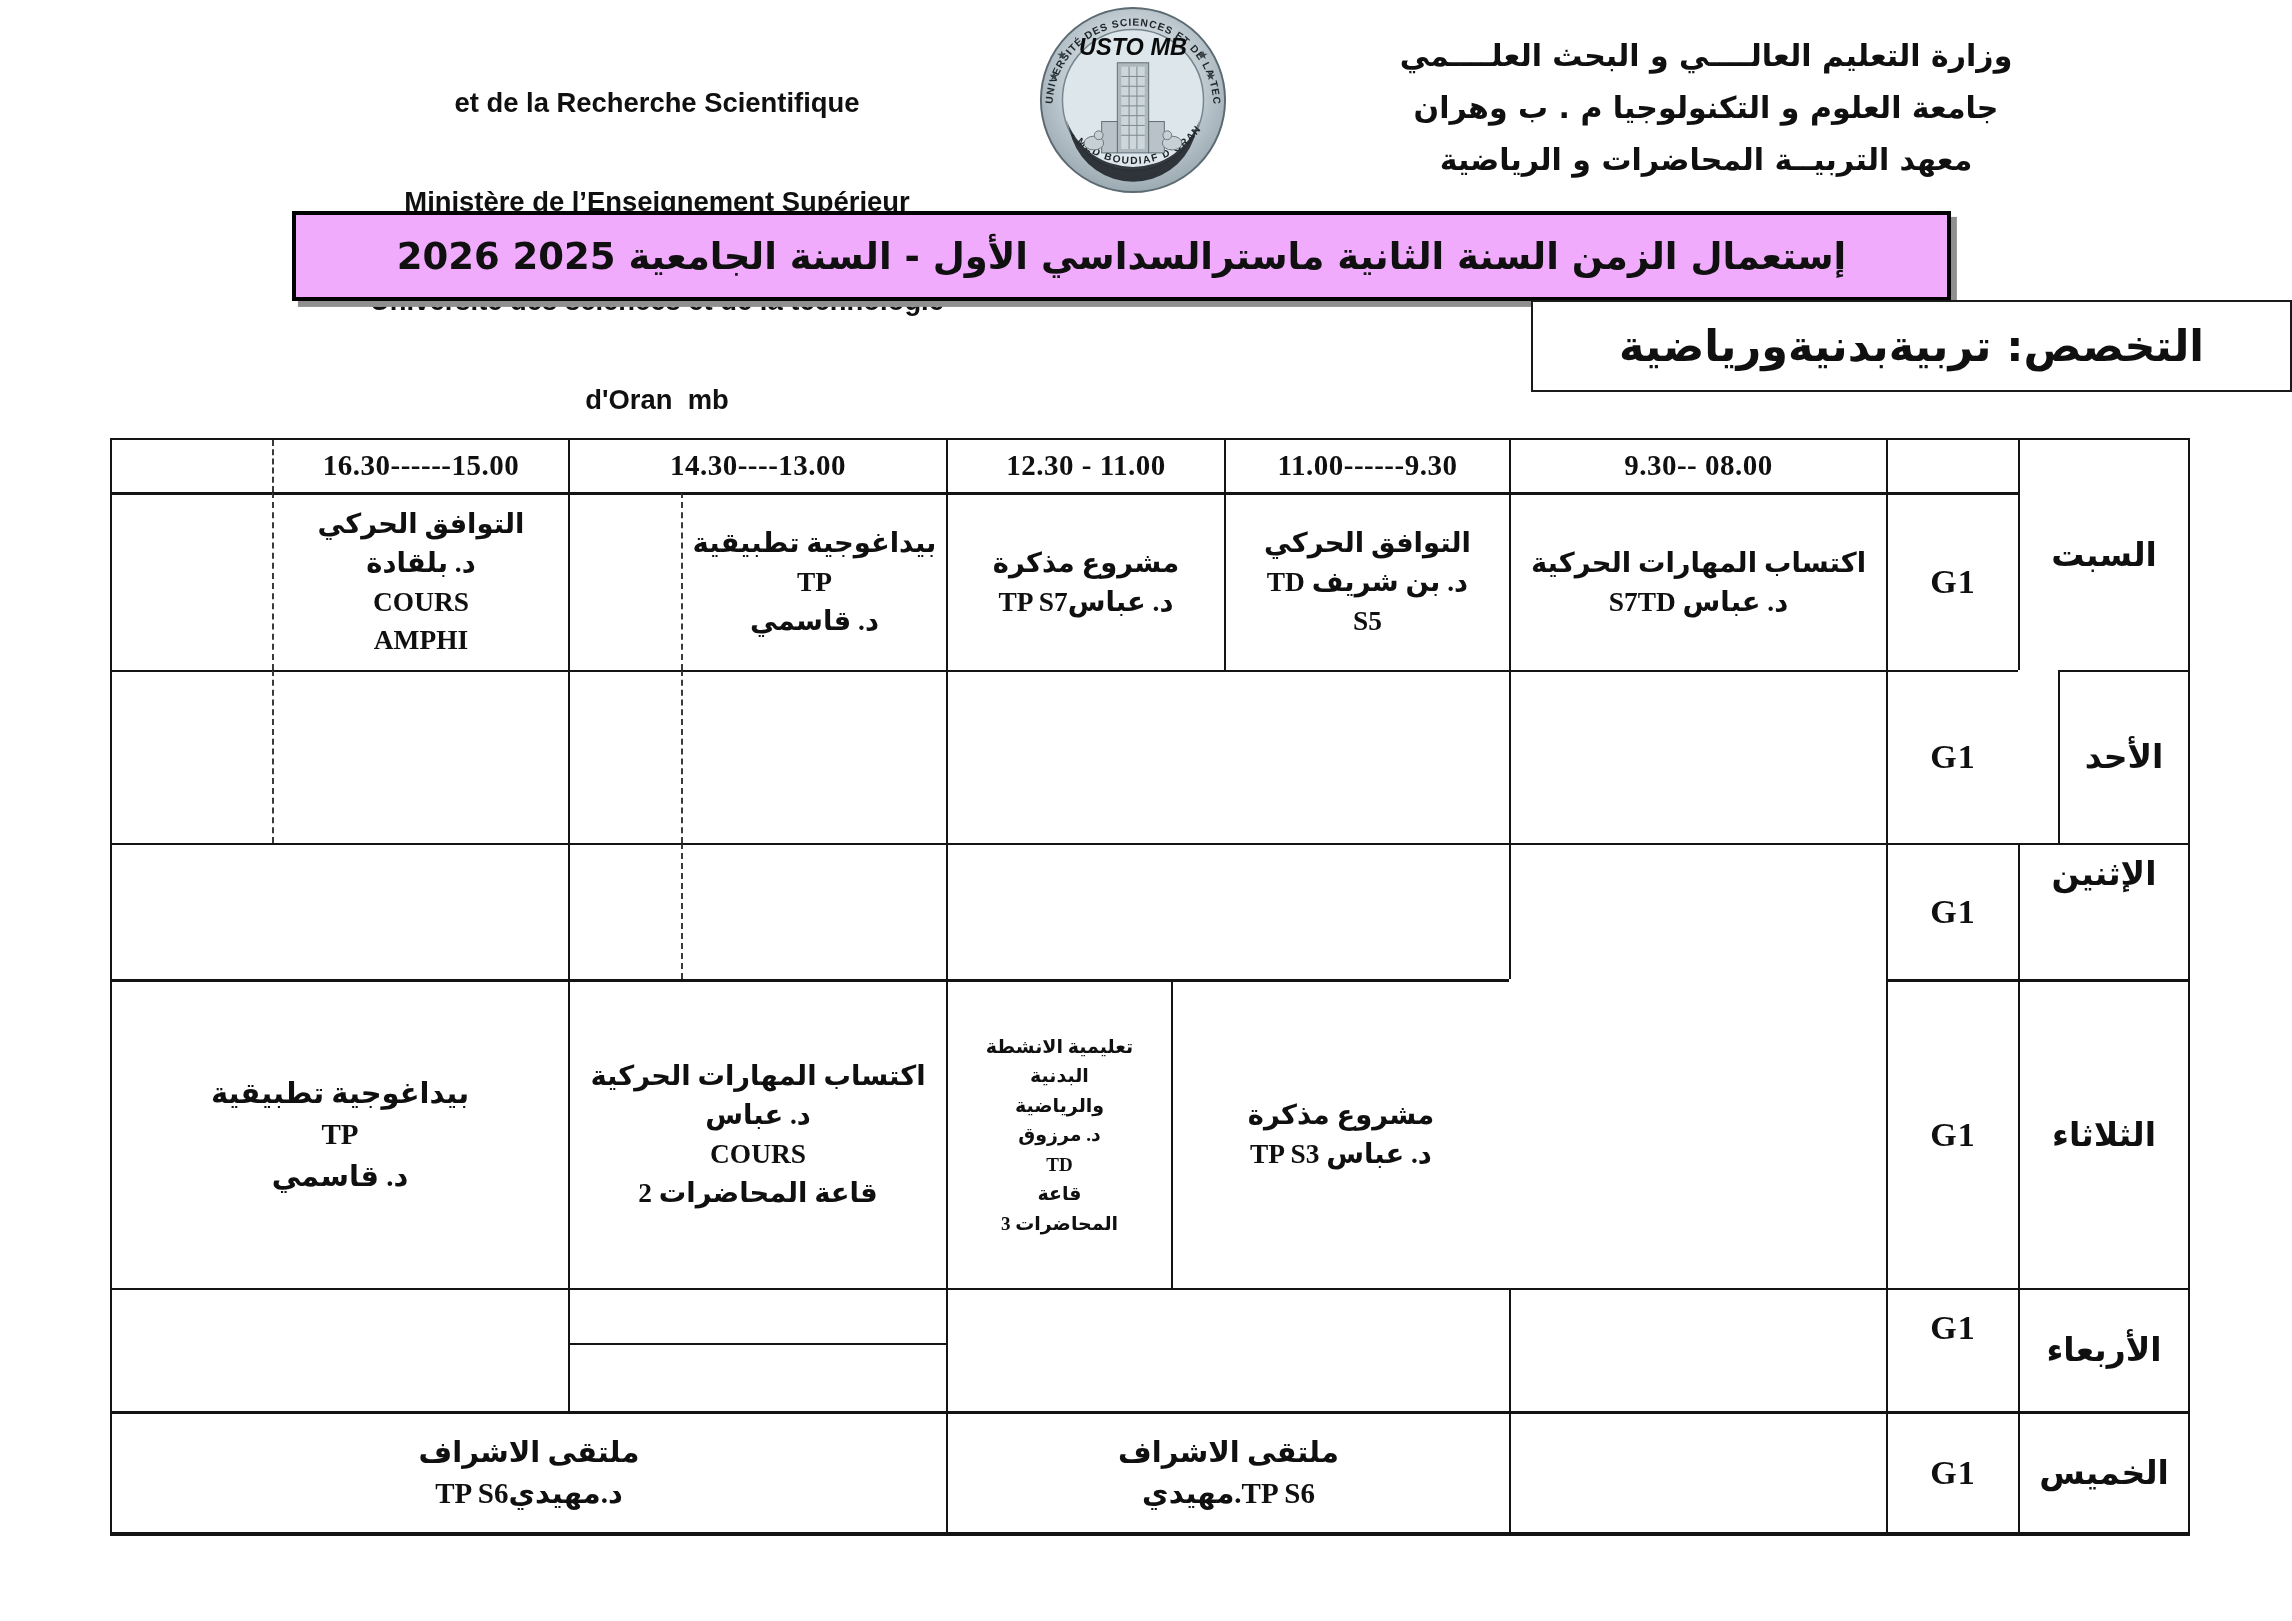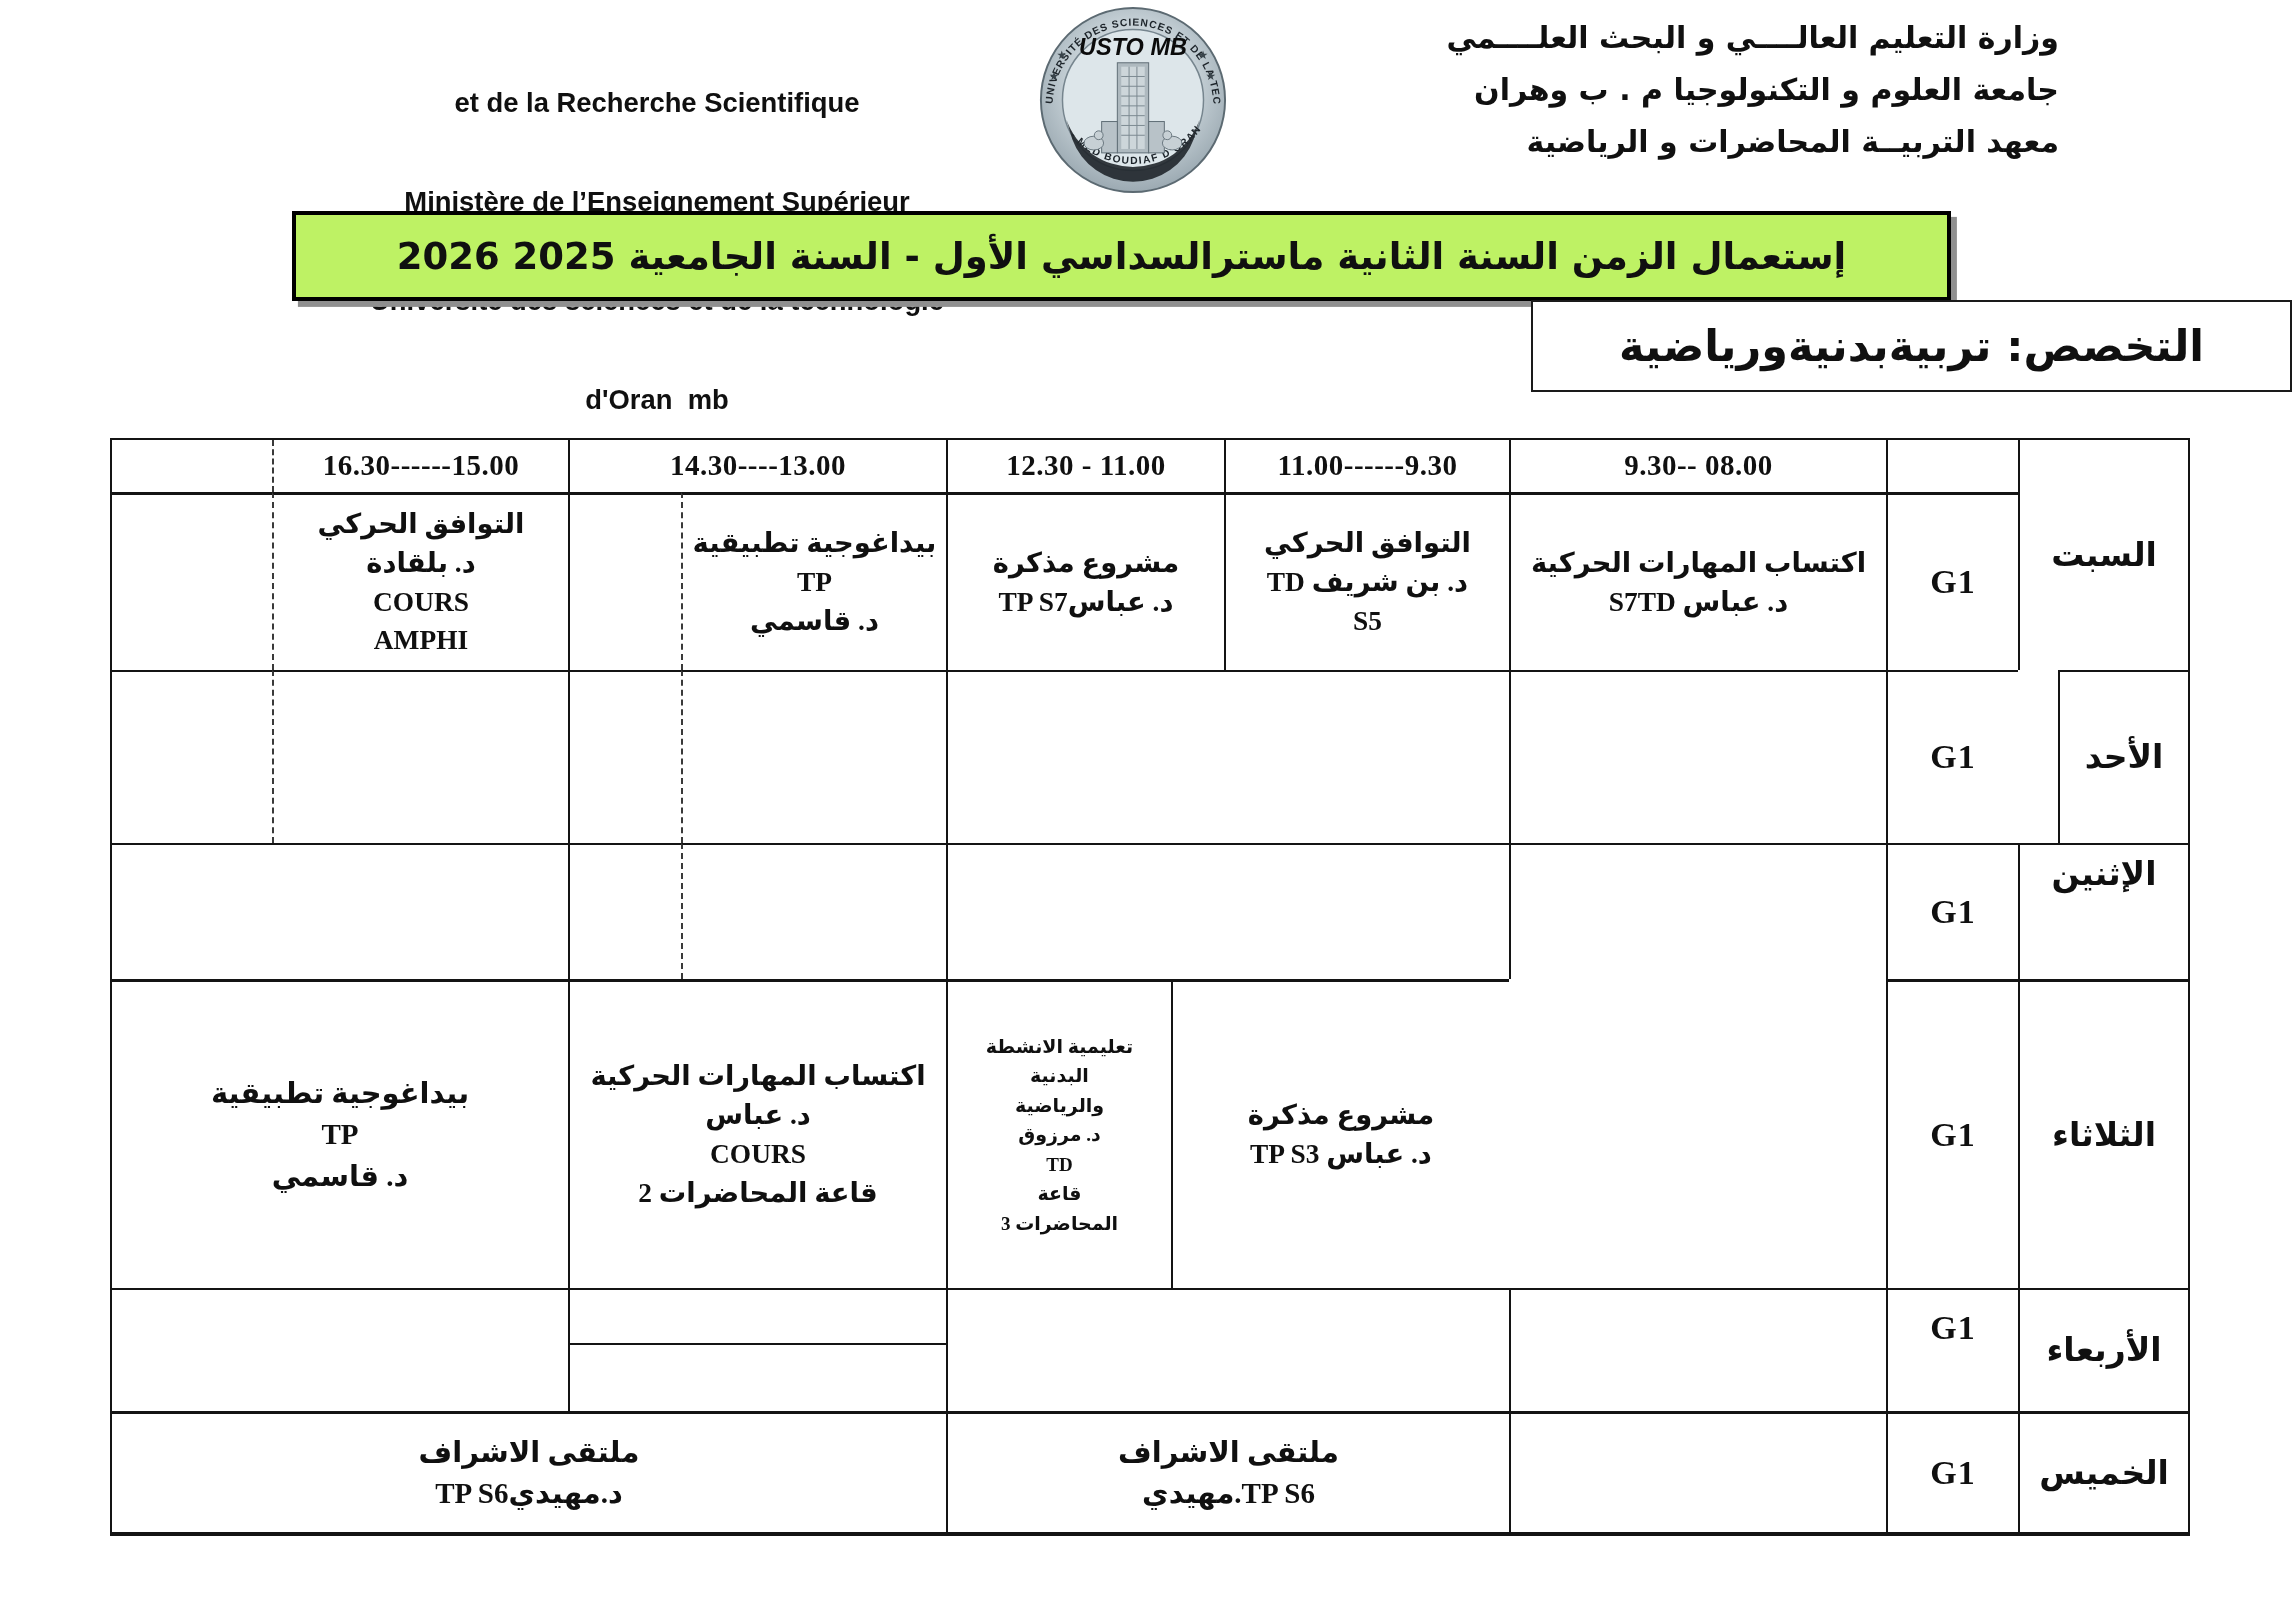--- a/index.html
+++ b/index.html
@@ -7,29 +7,29 @@
     position:relative;width:2293px;height:1621px;background:#ffffff;
     font-family:"Liberation Serif","DejaVu Sans",serif;color:#101010;overflow:hidden;
   }
   
   .fr-block{
     position:absolute;left:314px;top:19.6px;width:686px;text-align:center;
     font-family:"Liberation Sans","DejaVu Sans",sans-serif;
     font-weight:700;font-size:27.4px;line-height:33px;white-space:pre-wrap;
   }
   .ar-block{
-    position:absolute;left:1353px;top:12px;width:706px;
+    position:absolute;left:1353px;top:30px;width:706px;text-align:center;
     direction:rtl;font-family:"DejaVu Sans",sans-serif;
     font-weight:700;font-size:30px;line-height:52px;
   }
   .logo-wrap{position:absolute;left:1037px;top:3.9px;width:191px;height:191px;}
   
   .banner{
     position:absolute;left:292px;top:211px;width:1651px;height:82px;
-    border:4.9px solid #000;box-shadow:5.9px 5.9px 0 #8f8f8f;background:#bef264;
+    border:4.9px solid #000;box-shadow:5.9px 5.9px 0 #8f8f8f;background:#f0abfc;
     display:flex;align-items:center;justify-content:center;
     direction:rtl;font-weight:700;font-size:37px;
     font-family:"DejaVu Sans",sans-serif;
   }
   .spec-box{
     position:absolute;left:1531px;top:300px;width:757px;height:88px;
     border:2.9px solid #1a1a1a;background:#fff;
     display:flex;align-items:center;justify-content:center;
     direction:rtl;font-weight:700;font-size:43px;
     font-family:"DejaVu Sans",sans-serif;

